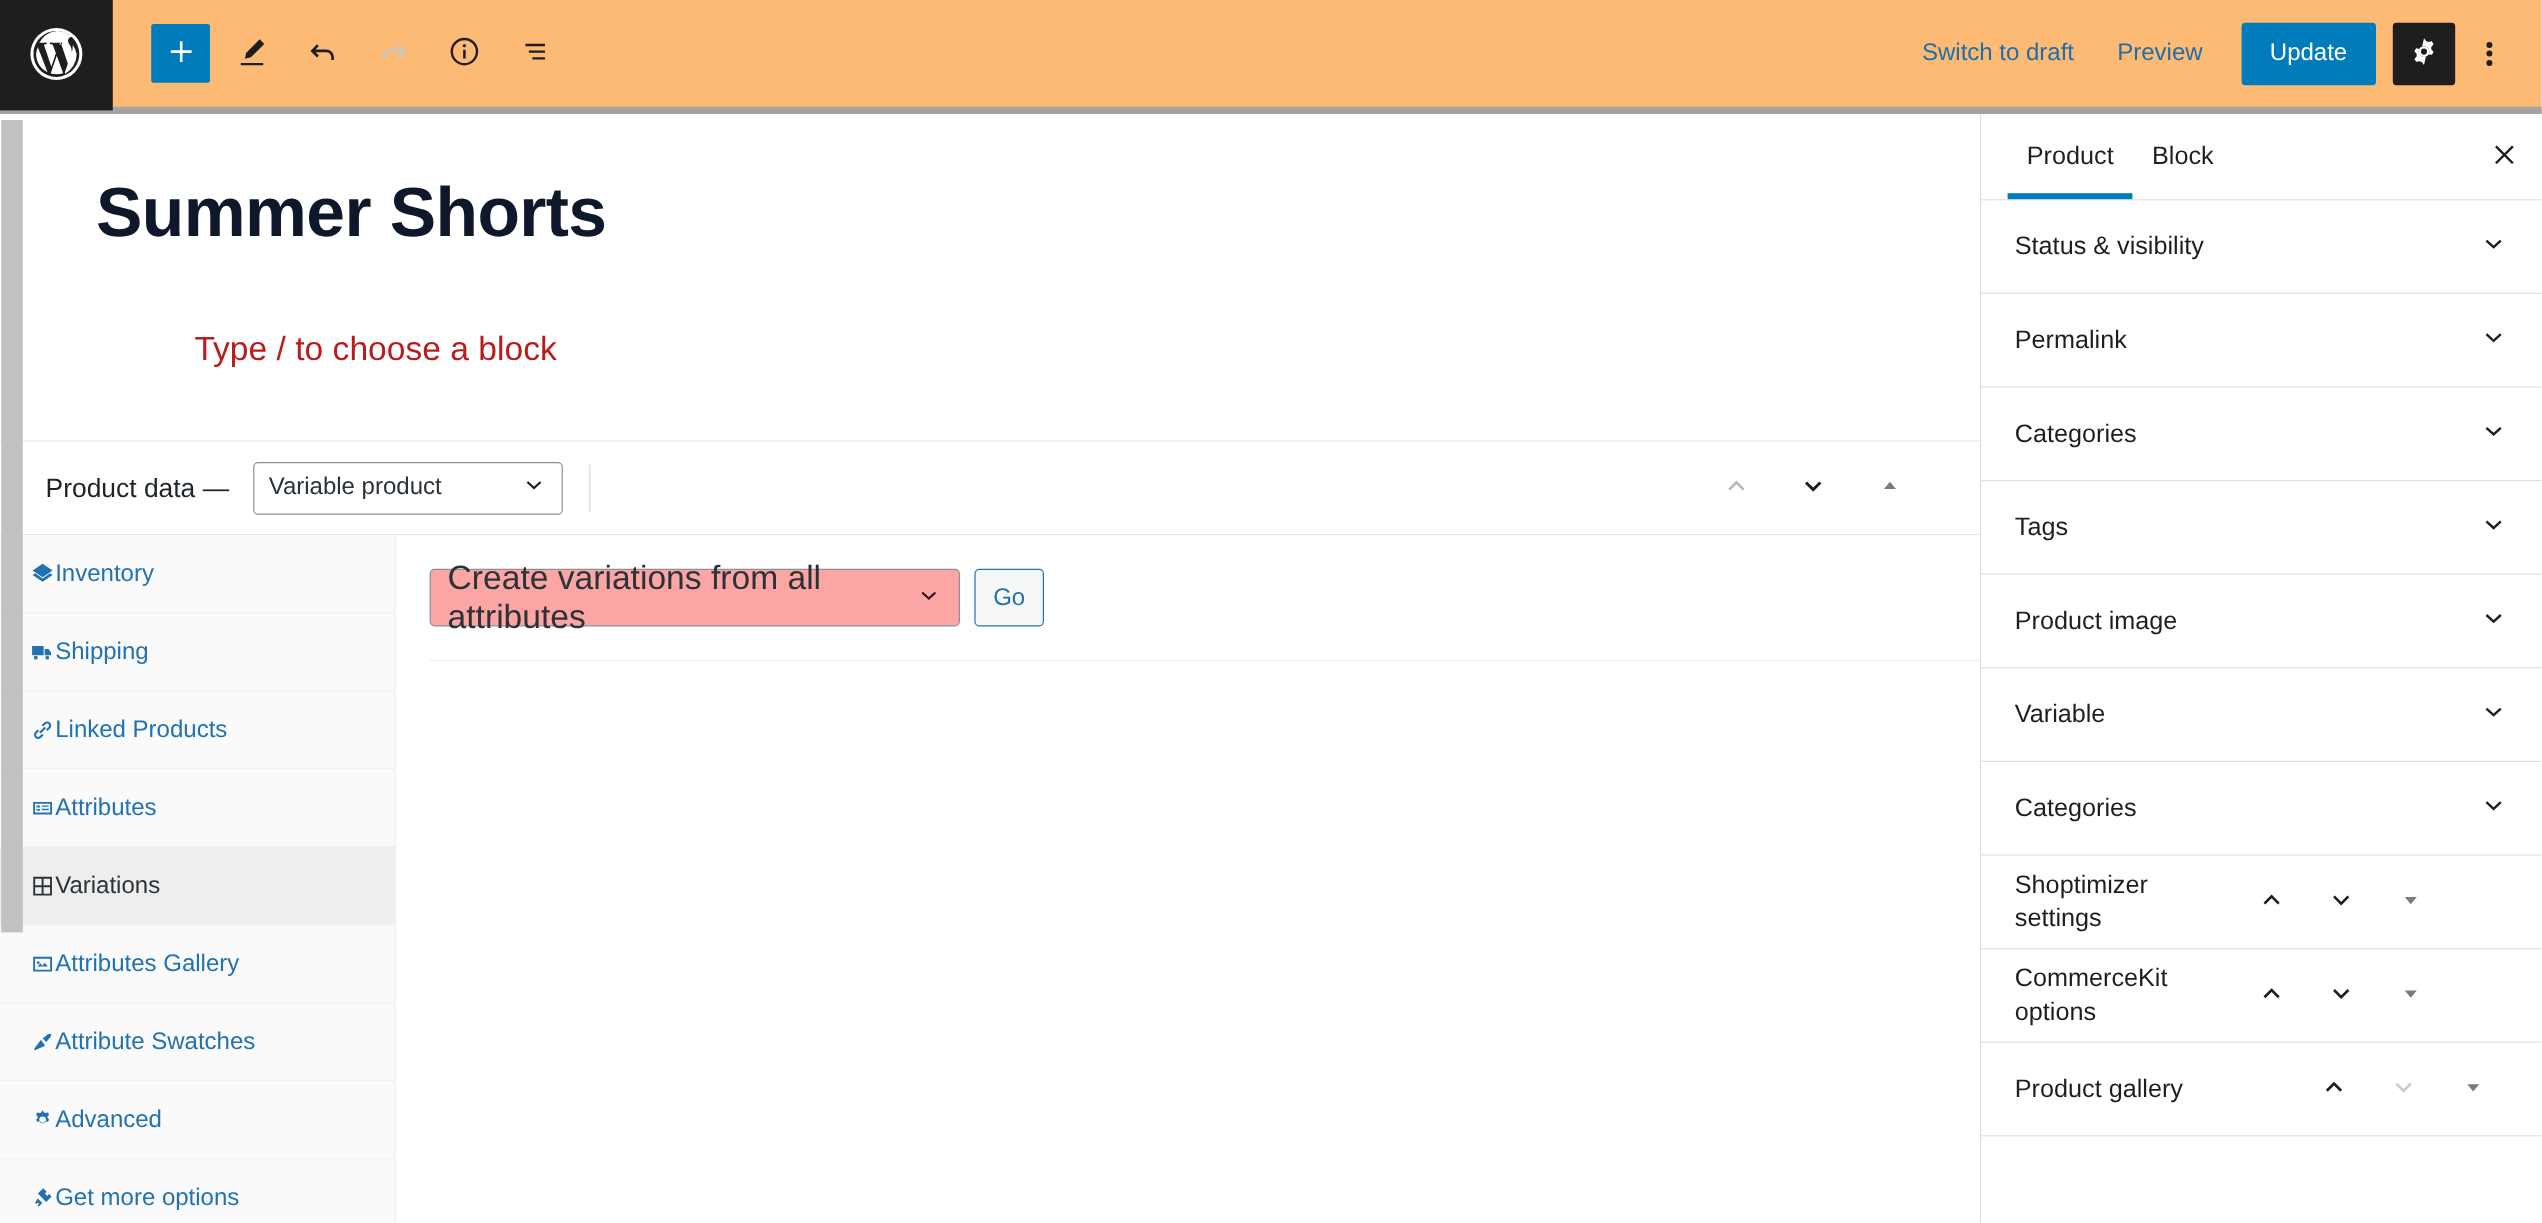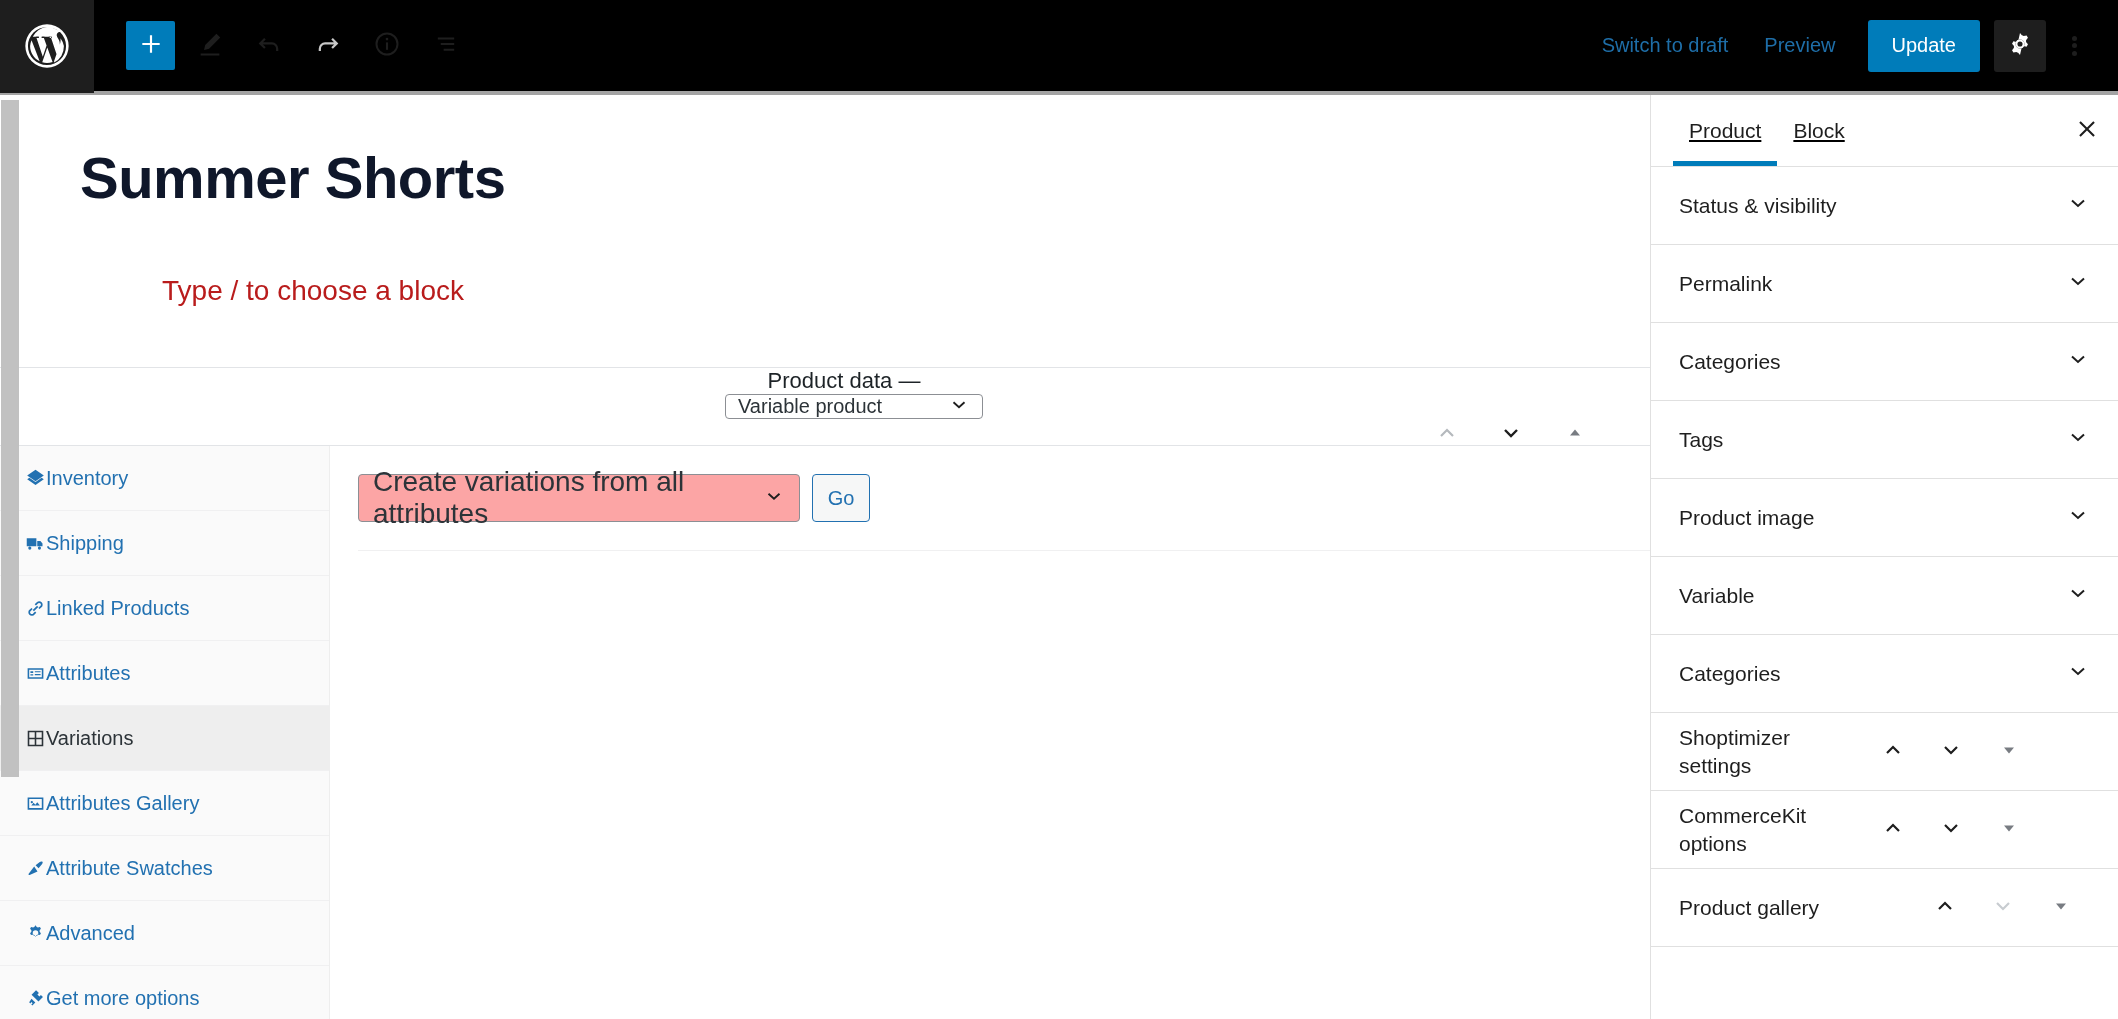--- a/index.html
+++ b/index.html
@@ -9,22 +9,22 @@
     overflow: hidden;
     background: #ffffff;
     font-family: "Liberation Sans", sans-serif;
     -webkit-font-smoothing: antialiased;
   }
 
   
   .topbar {
     position: absolute; top: 0; left: 0;
     width: 2118px; height: 95px;
-    background: #000000;
-    border-bottom: 4px solid #a3a3a3;
+    background: #fdba74;
+    border-bottom: 6px solid #a3a3a3;
     display: flex; align-items: center;
   }
   .wp-logo-btn {
     width: 94px; height: 95px;
     background: #1e1e1e;
     display: flex; align-items: center; justify-content: center;
     flex: 0 0 auto;
     cursor: pointer;
   }
   .wp-logo-btn svg { display: block; }
@@ -119,21 +119,20 @@
     top: 272px; left: 0; width: 1650px;
     border-top: 1px solid #e2e4e7;
     background: #fff;
   }
   .metabox-header {
     height: 78px;
     display: flex; align-items: center;
     padding-left: 38px;
     border-bottom: 1px solid #e2e4e7;
     background: #fff;
-    flex-direction: column;
   }
   .metabox-header-label {
     font-size: 22px;
     color: #1d2327;
     font-weight: 400;
     white-space: nowrap;
   }
   .product-type-select {
     margin-left: 20px;
     width: 258px; height: 44px;
@@ -245,21 +244,20 @@
     width: 468px; height: 924px;
     background: #ffffff;
     border-left: 1px solid #e0e0e0;
   }
   .sidebar-tabs {
     height: 72px;
     display: flex; align-items: center;
     border-bottom: 1px solid #e0e0e0;
     padding: 0 8px 0 22px;
     position: relative;
-    text-decoration: underline;
   }
   .sb-tab {
     font-size: 21px;
     color: #1e1e1e;
     padding: 22px 16px;
     cursor: pointer;
     background: none; border: none;
     position: relative;
     font-family: "Liberation Sans", sans-serif;
   }

